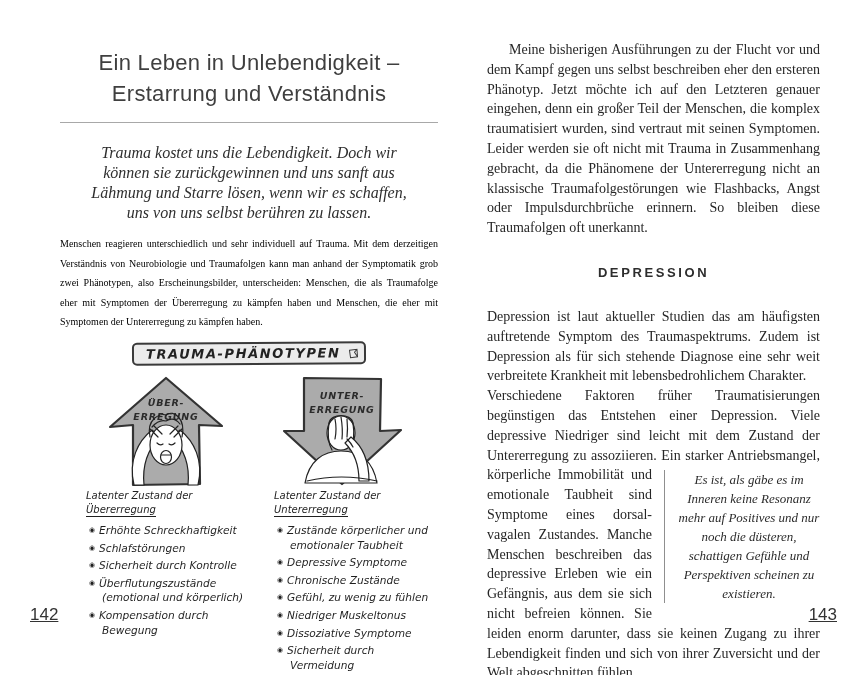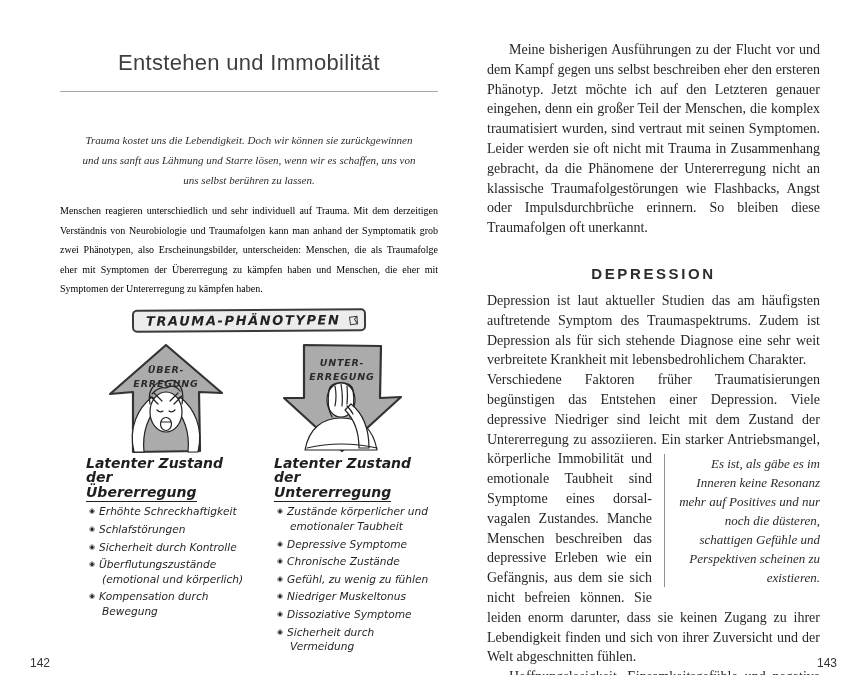--- a/index.html
+++ b/index.html
@@ -12,22 +12,22 @@
   #right-page{left:487px;width:333px;}
 
   
   .chapter-title{
     font-family:"Liberation Sans",sans-serif;font-weight:300;
     font-size:22px;line-height:31px;letter-spacing:.3px;
     color:#3f3f3f;text-align:center;margin-top:7px;
   }
   .title-rule{height:1px;background:#a8a8a8;margin-top:13px;}
   .epigraph{
-    font-style:italic;font-size:11px;line-height:20px;text-align:center;
-    max-width:336px;margin:38px auto 0;color:#2e2e2e;
+    font-style:italic;font-size:16px;line-height:20px;text-align:center;
+    max-width:336px;margin:20px auto 0;color:#2e2e2e;
   }
   .body-text{
     font-size:10px;line-height:19.6px;text-align:justify;
     margin:11px 0 10px;color:#000000;
   }
 
   
   .diagram{margin-top:9px;}
   .banner-wrap{display:flex;justify-content:center;}
   .banner{
@@ -35,59 +35,60 @@
     padding:2px 24px 2px 12px;transform:rotate(-.4deg);
     font-family:"DejaVu Sans",sans-serif;font-style:italic;font-weight:bold;
     font-size:13px;letter-spacing:1.6px;color:#222;
   }
   .fold{position:absolute;right:5px;bottom:3px;}
   .arrow-row{display:flex;justify-content:space-between;padding:10px 14px 0 24px;}
   .arrow-col{width:164px;display:flex;justify-content:center;}
   .list-row{display:flex;justify-content:space-between;padding:2px 0 0 26px;}
   .list-col{width:164px;}
   .hand{font-family:"DejaVu Sans",sans-serif;font-style:italic;color:#1f1f1f;}
-  .hand-heading{font-weight:bold;font-size:14px;line-height:14.5px;}
+  .hand-heading{font-weight:normal;font-size:10px;line-height:14.5px;}
   .hand-heading .u{border-bottom:1.4px solid #1f1f1f;padding-bottom:1px;text-align:center;}
   .hand-list{list-style:none;margin:5px 0 0;padding:0;font-size:10.6px;line-height:14.6px;}
   .hand-item{padding-left:13px;text-indent:-13px;margin:3px;}
   .bullet{font-size:7px;margin-right:4px;vertical-align:2px;}
   .arrow-label{
     font-family:"DejaVu Sans",sans-serif;font-style:italic;font-weight:bold;
     font-size:9.5px;letter-spacing:.8px;fill:#2b2b2b;text-anchor:middle;
   }
   .sketch{stroke:#222;fill:none;stroke-width:1.2;stroke-linecap:round;stroke-linejoin:round;}
   .sketch-fill{stroke:#222;fill:#ffffff;stroke-width:1.2;stroke-linejoin:round;}
 
   
   .rp-para{font-size:14px;line-height:19.8px;text-align:justify;margin:0;}
   .indent{text-indent:22px;}
   .section-heading{
     font-family:"Liberation Sans",sans-serif;font-weight:bold;
-    font-size:15px;letter-spacing:2.6px;color:#2d2d2d;
-    text-align:center;margin:27px 0 9px;
+    font-size:13px;letter-spacing:2.6px;color:#2d2d2d;
+    text-align:center;margin:27px 0 27px;
   }
   .pullquote{
     float:right;width:142px;margin:5px 0 3px 12px;padding-left:13px;
     border-left:1px solid #8f8f8f;
-    font-style:italic;font-size:13px;line-height:19px;text-align:right;color:#2b2b2b;
+    font-style:italic;font-size:13px;line-height:19px;text-align:center;color:#2b2b2b;
   }
 
   .page-number{
-    position:absolute;top:656px;font-family:"Liberation Sans",sans-serif;
-    font-size:12px;color:#333;
+    position:absolute;top:605px;font-family:"Liberation Sans",sans-serif;
+    font-size:17px;color:#333;text-decoration:underline;
   }
   #page-number-left{left:30px;}
   #page-number-right{right:31px;}
 </style>
 </head>
 <body>
 
 <div id="left-page" class="page">
   <div class="chapter-title">
-    <div>Entstehen und Immobilität</div>
+    <div>Ein Leben in Unlebendigkeit –</div>
+    <div>Erstarrung und Verständnis</div>
   </div>
   <div class="title-rule"></div>
   <div class="epigraph">Trauma kostet uns die Lebendigkeit. Doch wir können sie zurückgewinnen und uns sanft aus Lähmung und Starre lösen, wenn wir es schaffen, uns von uns selbst berühren zu lassen.</div>
   <p class="body-text">Menschen reagieren unterschiedlich und sehr individuell auf Trauma. Mit dem derzeitigen Verständnis von Neurobiologie und Traumafolgen kann man anhand der Symptomatik grob zwei Phänotypen, also Erscheinungsbilder, unterscheiden: Menschen, die als Traumafolge eher mit Symptomen der Übererregung zu kämpfen haben und Menschen, die eher mit Symptomen der Untererregung zu kämpfen haben.</p>
 
   <div class="diagram">
     <div class="banner-wrap">
       <div class="banner">
         <span>TRAUMA-PHÄNOTYPEN</span>
         <svg class="fold" width="11" height="11" viewBox="0 0 11 11">

